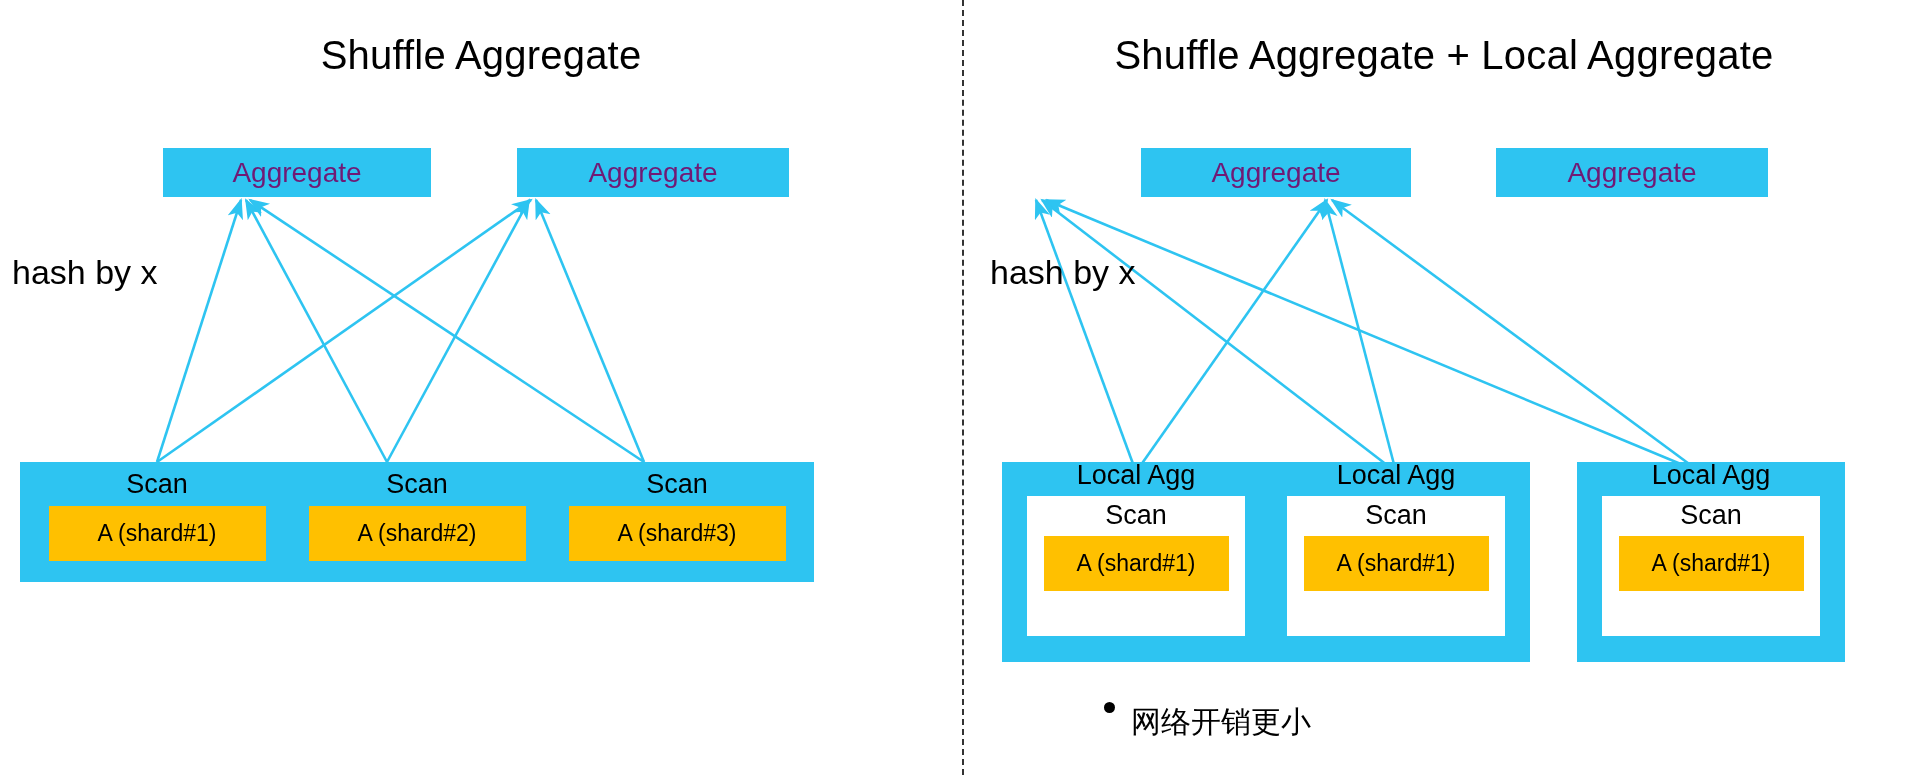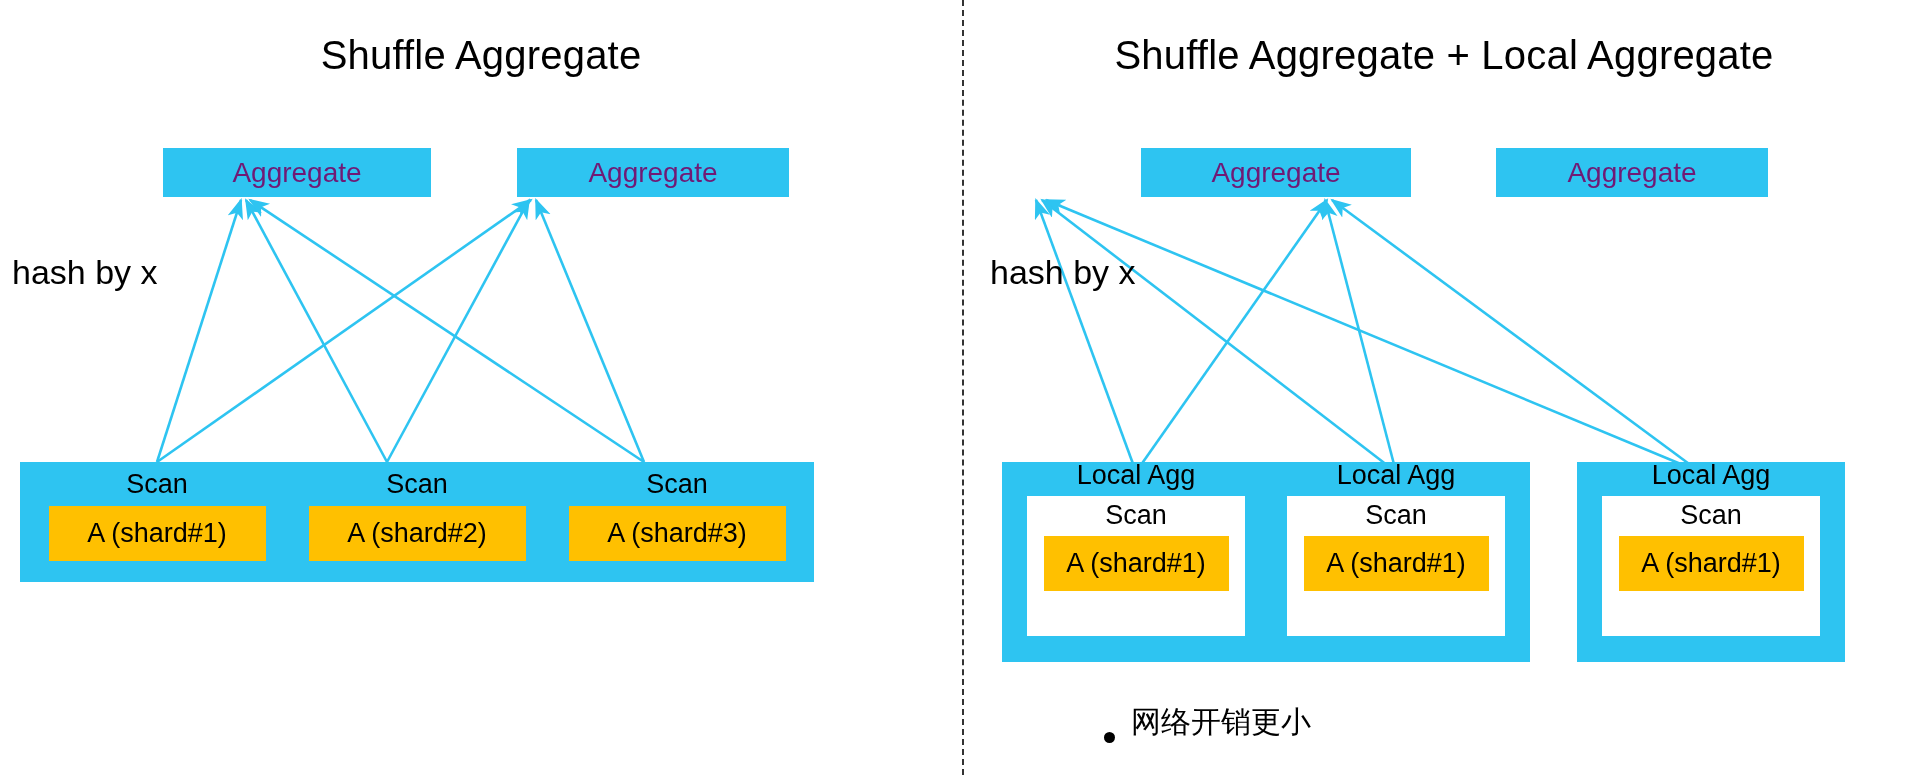--- a/index.html
+++ b/index.html
@@ -74,21 +74,21 @@
   }
   .scan-label {
     font-size: 27px;
     color: #000000;
     line-height: 1.0;
     margin-bottom: 8px;
   }
   .shard-chip {
     background: #ffc000;
     color: #000000;
-    font-size: 27px;
+    font-size: 23px;
     display: flex;
     align-items: center;
     justify-content: center;
     line-height: 1.0;
   }
 
   
   .localagg-box {
     position: absolute;
     background: #2ec4f1;
@@ -113,21 +113,21 @@
   .inner-scan-label {
     font-size: 27px;
     color: #000000;
     line-height: 1.0;
     margin-bottom: 7px;
   }
 
   .bullet-row {
     position: absolute;
     display: flex;
-    align-items: flex-end;
+    align-items: flex-start;
     gap: 16px;
     font-size: 30px;
     color: #000000;
     white-space: nowrap;
   }
   .bullet-dot {
     width: 11px;
     height: 11px;
     border-radius: 50%;
     background: #000000;

